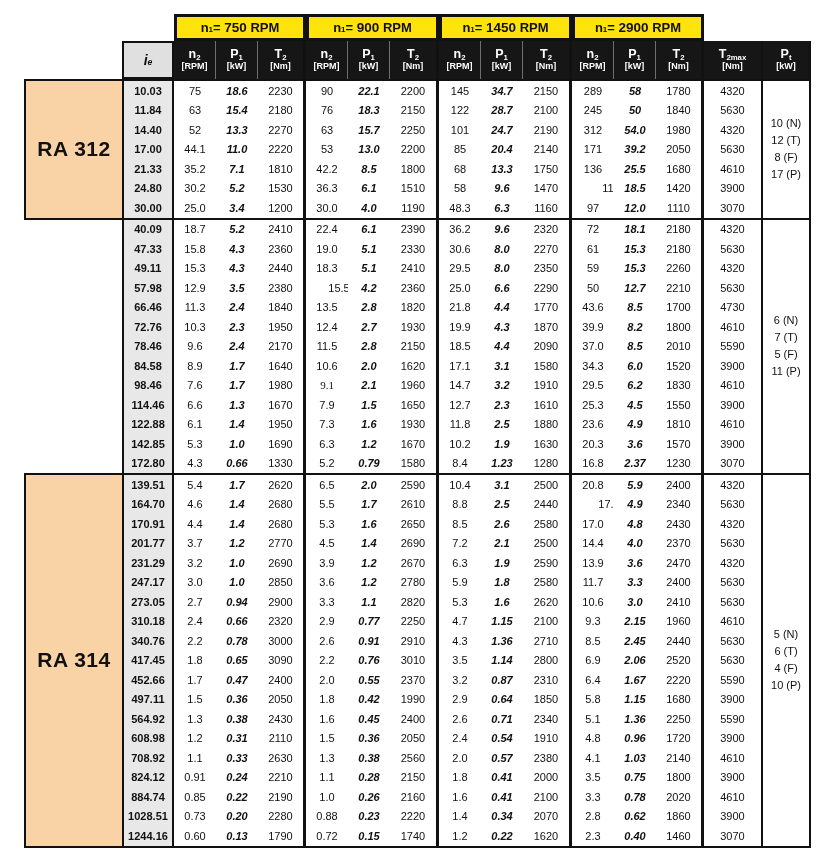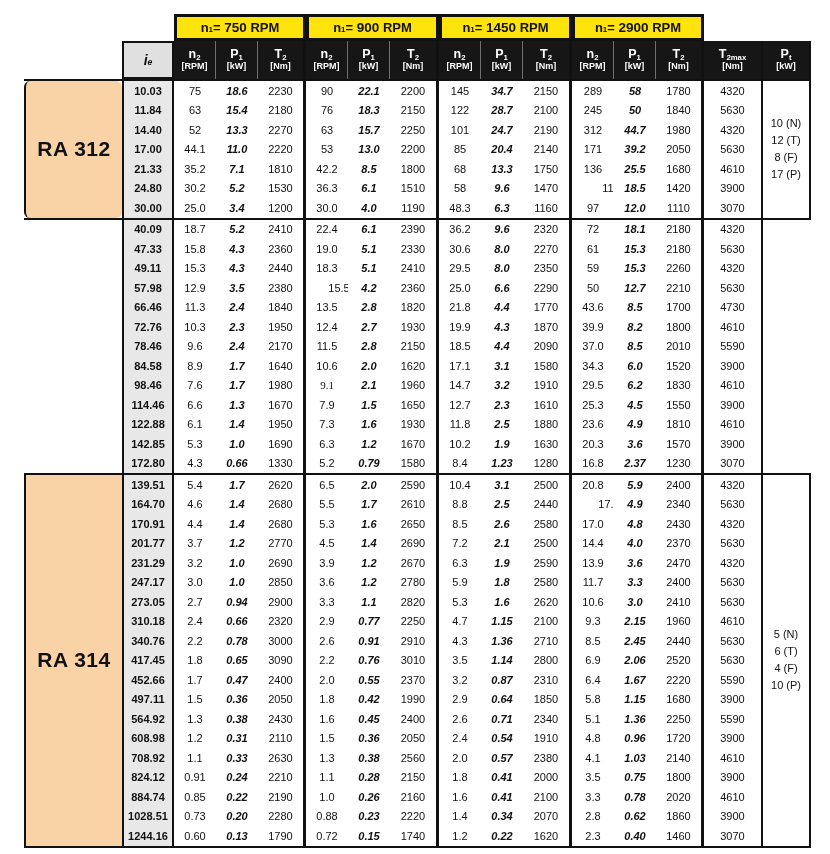--- a/index.html
+++ b/index.html
@@ -124,21 +124,21 @@
           <span class="h-l1"><span>T</span><span class="sub">2max</span></span>
           <span class="h-unit">[Nm]</span>
         </div>
         <div class="d-cell outer" style="grid-column: 16;">
           <span class="h-l1"><span>P</span><span class="sub">t</span></span>
           <span class="h-unit">[kW]</span>
         </div>
       </div>
     <div id="tbody">
         <div class="section" style="grid-template-rows: repeat(7, var(--rowh));">
-          <div class="model-cell" style="grid-area: 1 / 1 / span 7; border-radius: 6px;">RA 312</div>
+          <div class="model-cell" style="grid-area: 1 / 1 / span 7;">RA 312</div>
           <div class="c ie-cell" style="grid-area: 1 / 2;">10.03</div>
           <div class="c n2" style="grid-area: 1 / 3;">75</div>
           <div class="c p1" style="grid-area: 1 / 4;">18.6</div>
           <div class="c t2" style="grid-area: 1 / 5;">2230</div>
           <div class="c n2" style="grid-area: 1 / 6;">90</div>
           <div class="c p1" style="grid-area: 1 / 7;">22.1</div>
           <div class="c t2" style="grid-area: 1 / 8;">2200</div>
           <div class="c n2" style="grid-area: 1 / 9;">145</div>
           <div class="c p1" style="grid-area: 1 / 10;">34.7</div>
           <div class="c t2" style="grid-area: 1 / 11;">2150</div>
@@ -164,21 +164,21 @@
           <div class="c n2" style="grid-area: 3 / 3;">52</div>
           <div class="c p1" style="grid-area: 3 / 4;">13.3</div>
           <div class="c t2" style="grid-area: 3 / 5;">2270</div>
           <div class="c n2" style="grid-area: 3 / 6;">63</div>
           <div class="c p1" style="grid-area: 3 / 7;">15.7</div>
           <div class="c t2" style="grid-area: 3 / 8;">2250</div>
           <div class="c n2" style="grid-area: 3 / 9;">101</div>
           <div class="c p1" style="grid-area: 3 / 10;">24.7</div>
           <div class="c t2" style="grid-area: 3 / 11;">2190</div>
           <div class="c n2" style="grid-area: 3 / 12;">312</div>
-          <div class="c p1" style="grid-area: 3 / 13;">44.7</div>
+          <div class="c p1" style="grid-area: 3 / 13;">54.0</div>
           <div class="c t2" style="grid-area: 3 / 14;">1980</div>
           <div class="c tmax" style="grid-area: 3 / 15;">4320</div>
           <div class="c ie-cell" style="grid-area: 4 / 2;">17.00</div>
           <div class="c n2" style="grid-area: 4 / 3;">44.1</div>
           <div class="c p1" style="grid-area: 4 / 4;">11.0</div>
           <div class="c t2" style="grid-area: 4 / 5;">2220</div>
           <div class="c n2" style="grid-area: 4 / 6;">53</div>
           <div class="c p1" style="grid-area: 4 / 7;">13.0</div>
           <div class="c t2" style="grid-area: 4 / 8;">2200</div>
           <div class="c n2" style="grid-area: 4 / 9;">85</div>
@@ -413,20 +413,26 @@
           <div class="c n2" style="grid-area: 13 / 6;">5.2</div>
           <div class="c p1" style="grid-area: 13 / 7;">0.79</div>
           <div class="c t2" style="grid-area: 13 / 8;">1580</div>
           <div class="c n2" style="grid-area: 13 / 9;">8.4</div>
           <div class="c p1" style="grid-area: 13 / 10;">1.23</div>
           <div class="c t2" style="grid-area: 13 / 11;">1280</div>
           <div class="c n2" style="grid-area: 13 / 12;">16.8</div>
           <div class="c p1" style="grid-area: 13 / 13;">2.37</div>
           <div class="c t2" style="grid-area: 13 / 14;">1230</div>
           <div class="c tmax" style="grid-area: 13 / 15;">3070</div>
+          <div class="pt-cell" style="grid-area: 1 / 16 / span 13;">
+            <span>6 (N)</span>
+            <span>7 (T)</span>
+            <span>5 (F)</span>
+            <span>11 (P)</span>
+          </div>
         </div>
         <div class="section" style="grid-template-rows: repeat(19, var(--rowh));">
           <div class="model-cell" style="grid-area: 1 / 1 / span 19;">RA 314</div>
           <div class="c ie-cell" style="grid-area: 1 / 2;">139.51</div>
           <div class="c n2" style="grid-area: 1 / 3;">5.4</div>
           <div class="c p1" style="grid-area: 1 / 4;">1.7</div>
           <div class="c t2" style="grid-area: 1 / 5;">2620</div>
           <div class="c n2" style="grid-area: 1 / 6;">6.5</div>
           <div class="c p1" style="grid-area: 1 / 7;">2.0</div>
           <div class="c t2" style="grid-area: 1 / 8;">2590</div>

